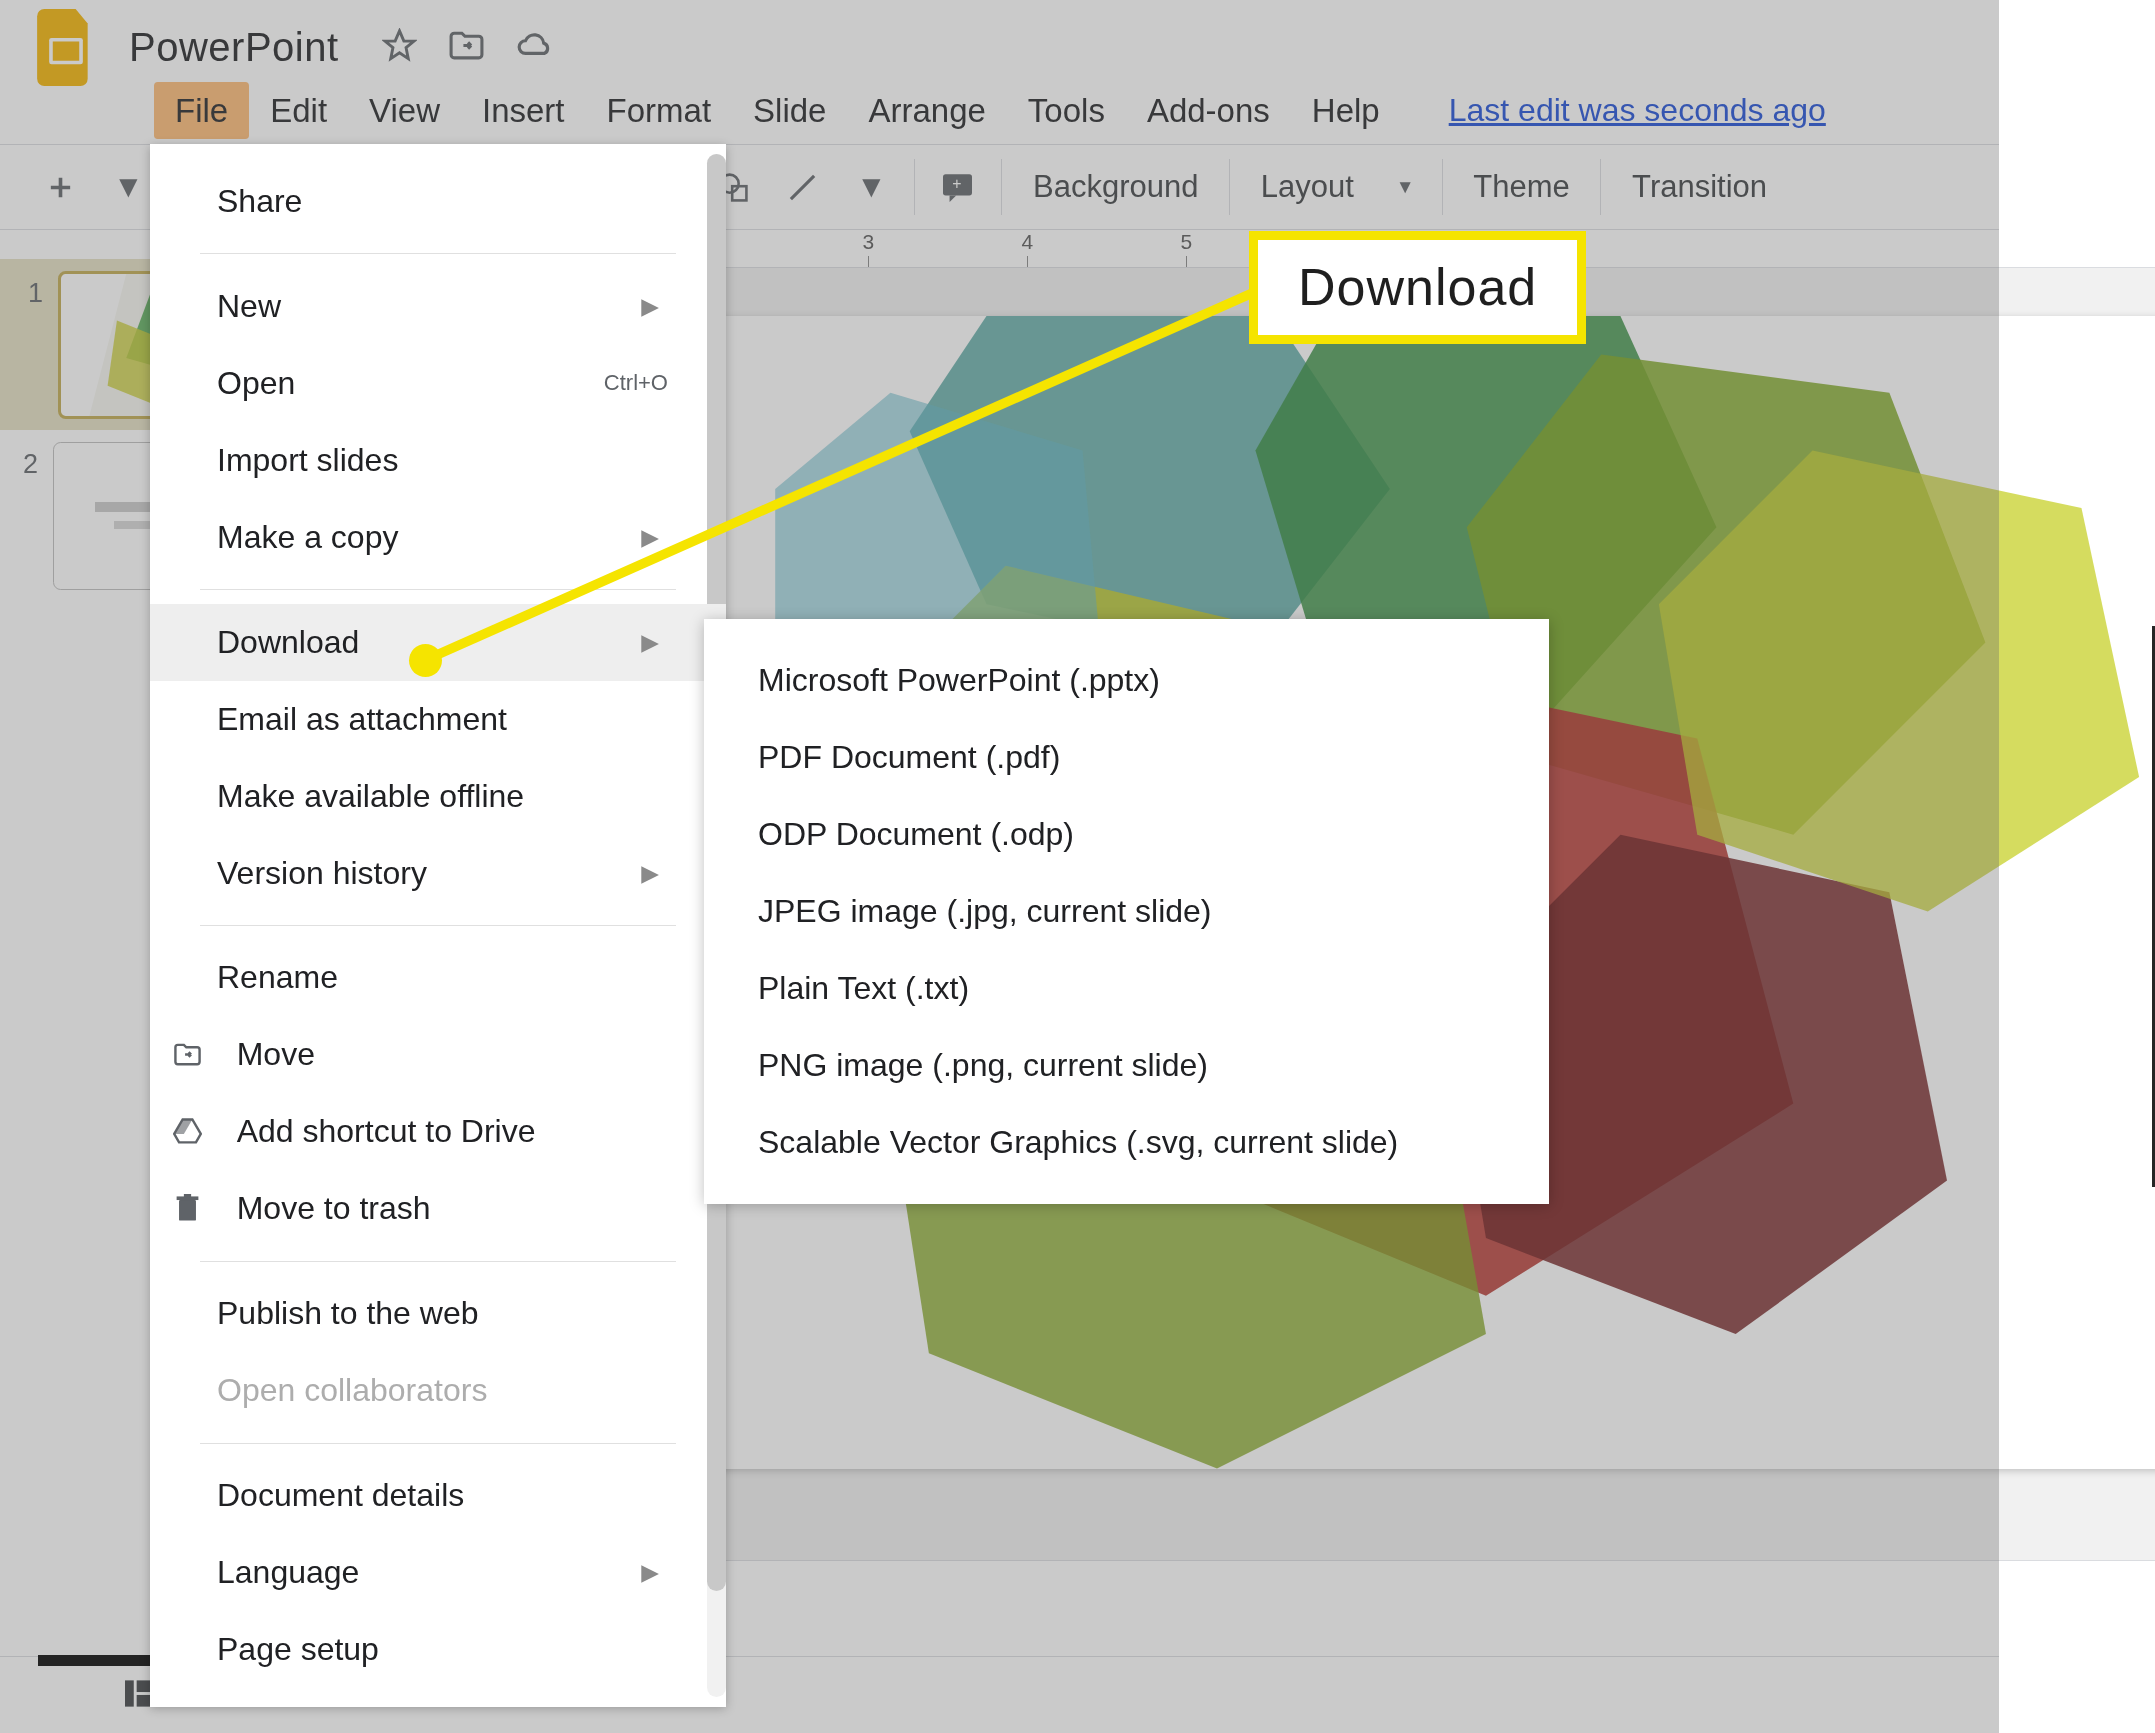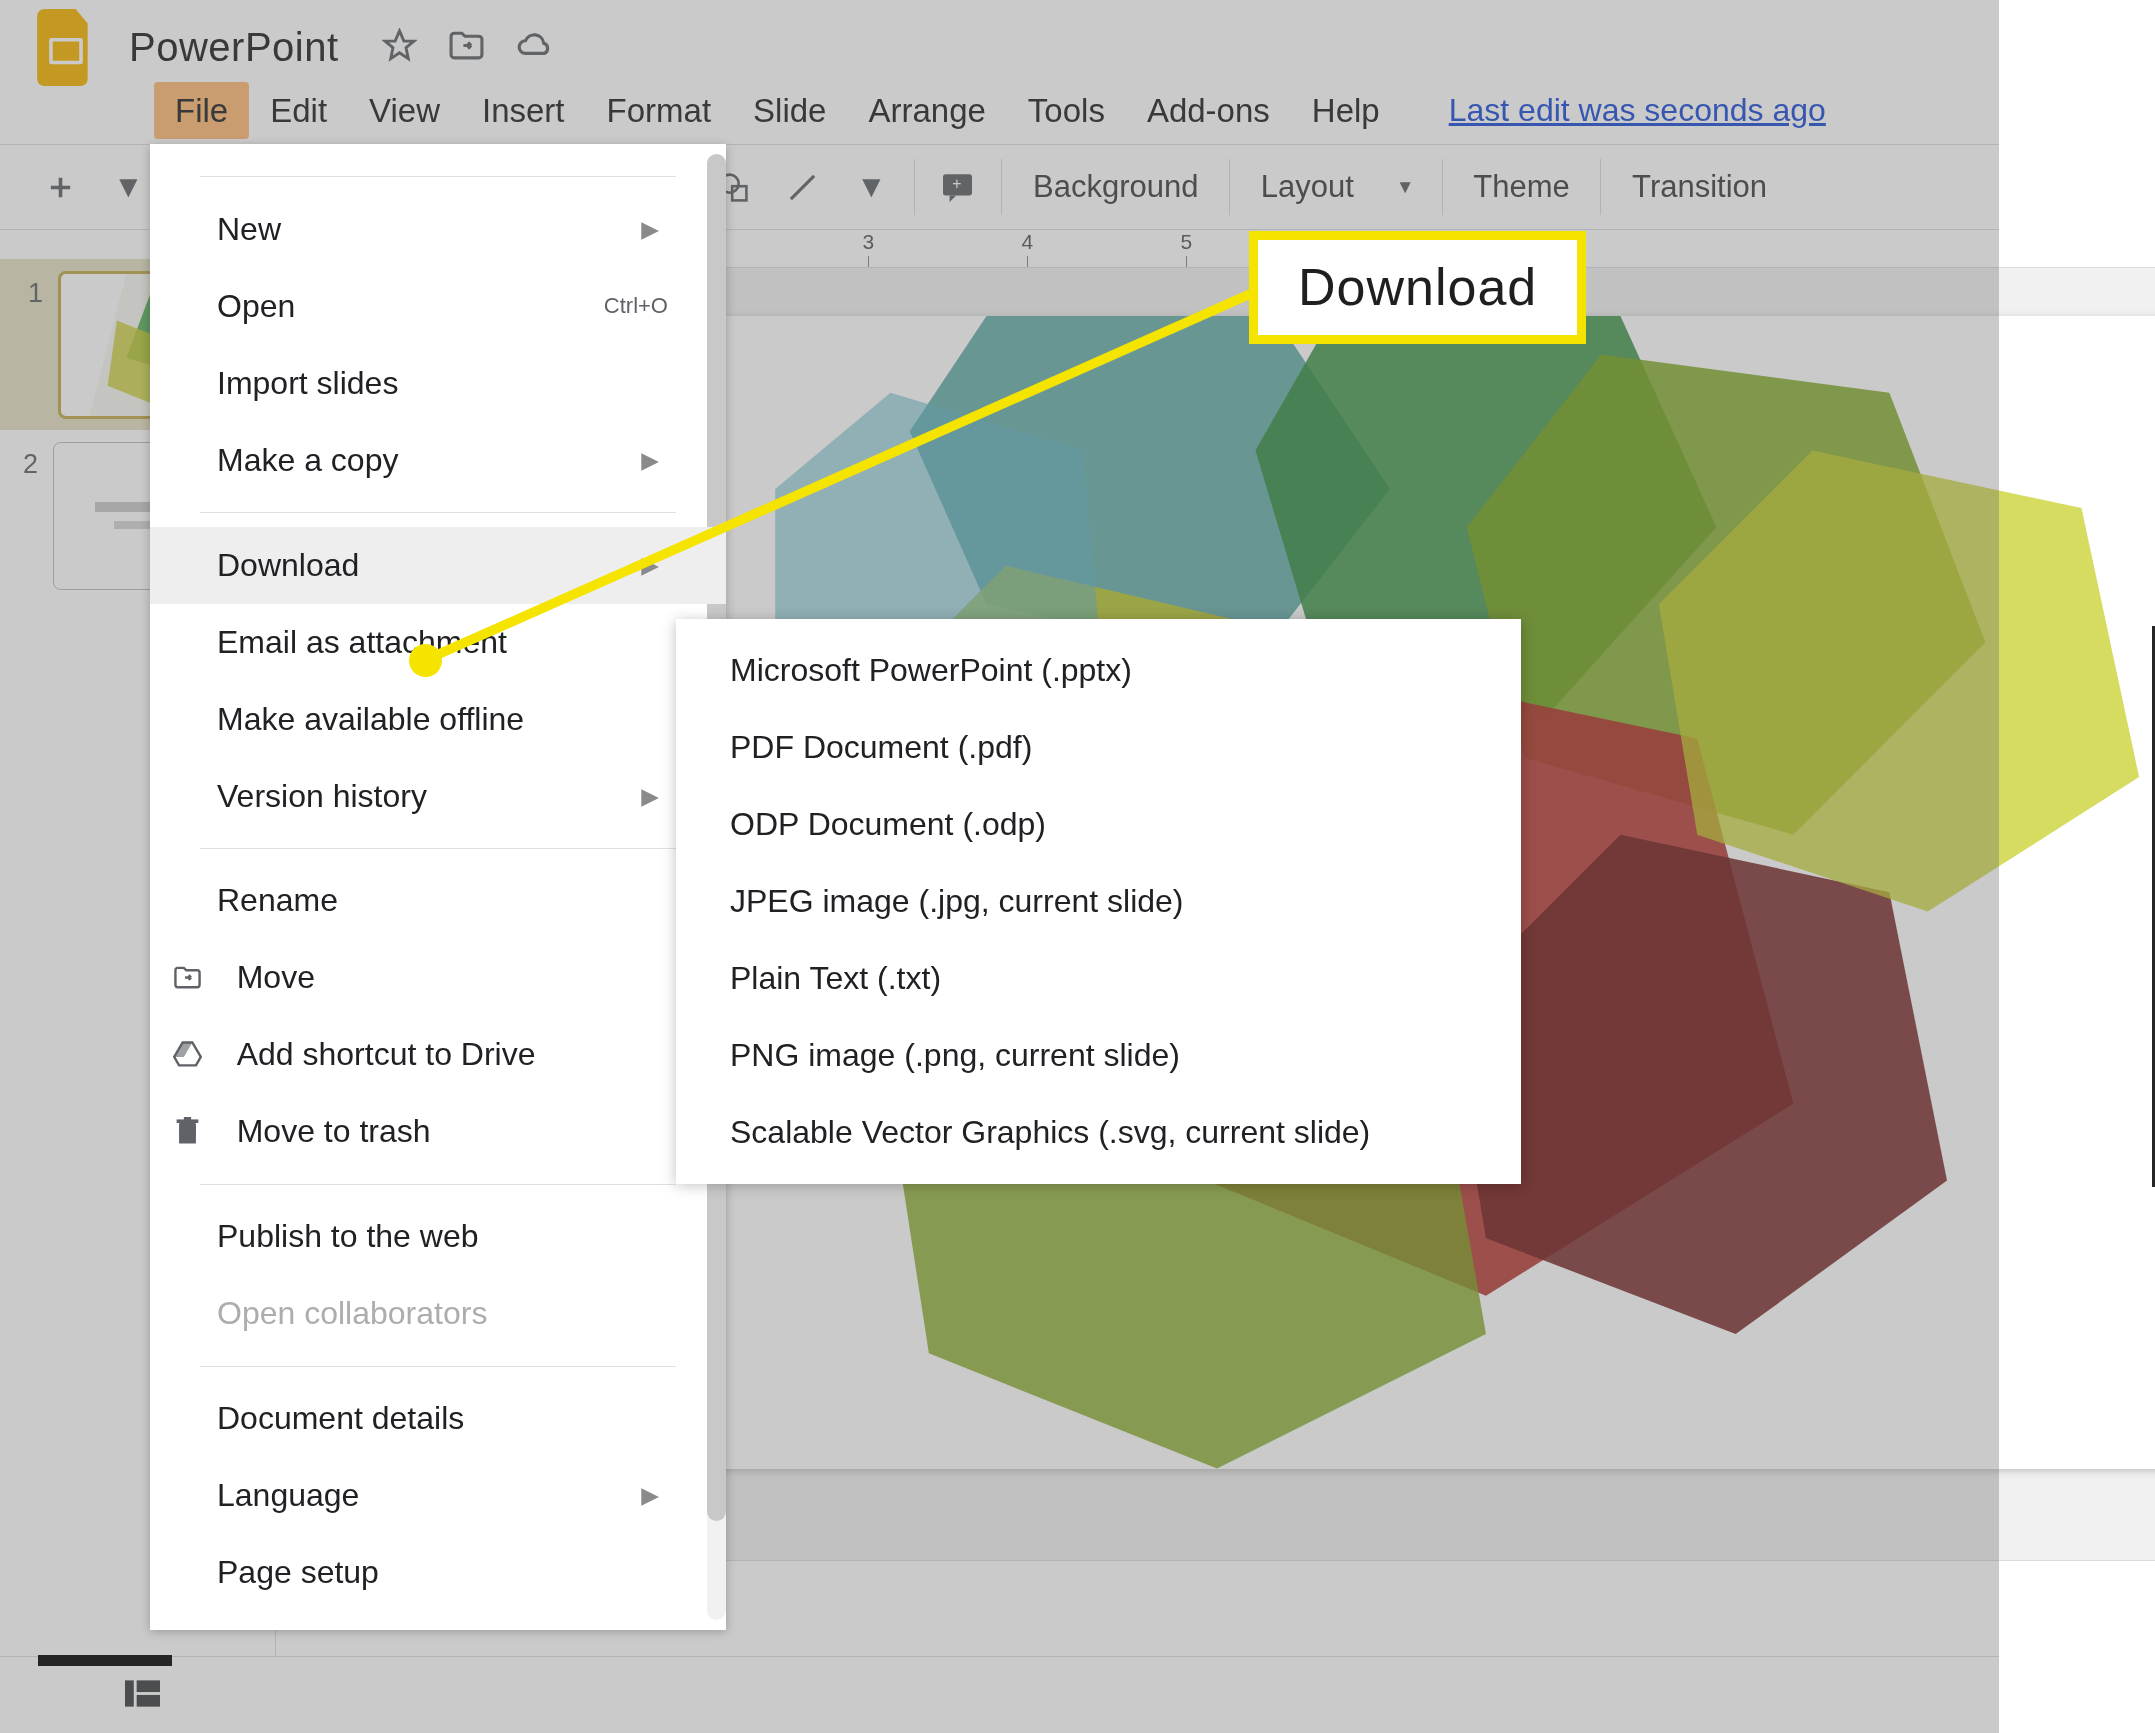--- a/index.html
+++ b/index.html
@@ -58,21 +58,21 @@
   .file-menu .scrollbar-thumb { position:absolute; right:0; top:9.6px; width:19px; height:92%; background:#c8c8c8; border-radius:9.6px;}
   .file-menu .fmi { display:flex; align-items:center; height:77px; padding:0 54px 0 67px; font-size:32px; color:#202124; gap:23px; position:relative;}
   .file-menu .fmi .arrow { position:absolute; right:67px; color:#8a8a8a; font-size:23px;}
   .file-menu .fmi .shortcut { position:absolute; right:58px; color:#5f6368; font-size:22px;}
   .file-menu .fmi.hovered { background:#eeeeee; }
   .file-menu .fmi.disabled { color:#adadad; }
   .file-menu .fmi .mi-icon { width:37px; display:inline-flex; justify-content:center; color:#5f6368; margin-left:-48px; margin-right:7.7px;}
   .file-menu hr.sep { border:none; border-top:1.9px solid #e0e0e0; margin:13.4px 50px; }
 
   
-  .sub-menu { position:absolute; top:619px; left:676px; width:845px; background:#fff; z-index:25; box-shadow:0 1.9px 13.4px rgba(0,0,0,0.25); padding:13px 0;}
+  .sub-menu { position:absolute; top:619px; left:704px; width:845px; background:#fff; z-index:25; box-shadow:0 1.9px 13.4px rgba(0,0,0,0.25); padding:23px 0;}
   .sub-menu .smi { height:77px; display:flex; align-items:center; padding:0 54px; font-size:32px; color:#202124;}
 
   
   .callout-box { position:absolute; top:231px; left:1249px; z-index:30; background:#fff; border:9.6px solid #f5e400; padding:17.3px 40px; font-size:52px; color:#1f1f1f; letter-spacing:1px;}
   .callout-line { position:absolute; z-index:29; pointer-events:none; }
   .callout-dot { position:absolute; width:33px; height:33px; border-radius:50%; background:#f5e400; z-index:30; top:644px; left:409px;}
   .slide-art { position:absolute; inset:0; }
 
   .rightbox { position:absolute; right:-9.6px; top:307px; width:173px; height:567px; background:#262626; border:3.8px solid #fff; }
 
@@ -269,20 +269,23 @@
         </svg>
     </span>
   </div>
 
   <div class="dim-overlay"></div>
 
   <div class="file-menu">
     <div class="scrollbar-track"></div>
     <div class="scrollbar-thumb"></div>
 
+    <div class="fmi">
+        <span>Share</span>
+      </div>
     <hr class="sep">
     <div class="fmi">
         <span>New</span>
         <span class="arrow">▶</span>
       </div>
     <div class="fmi">
         <span>Open</span>
         <span class="shortcut">Ctrl+O</span>
       </div>
     <div class="fmi">

